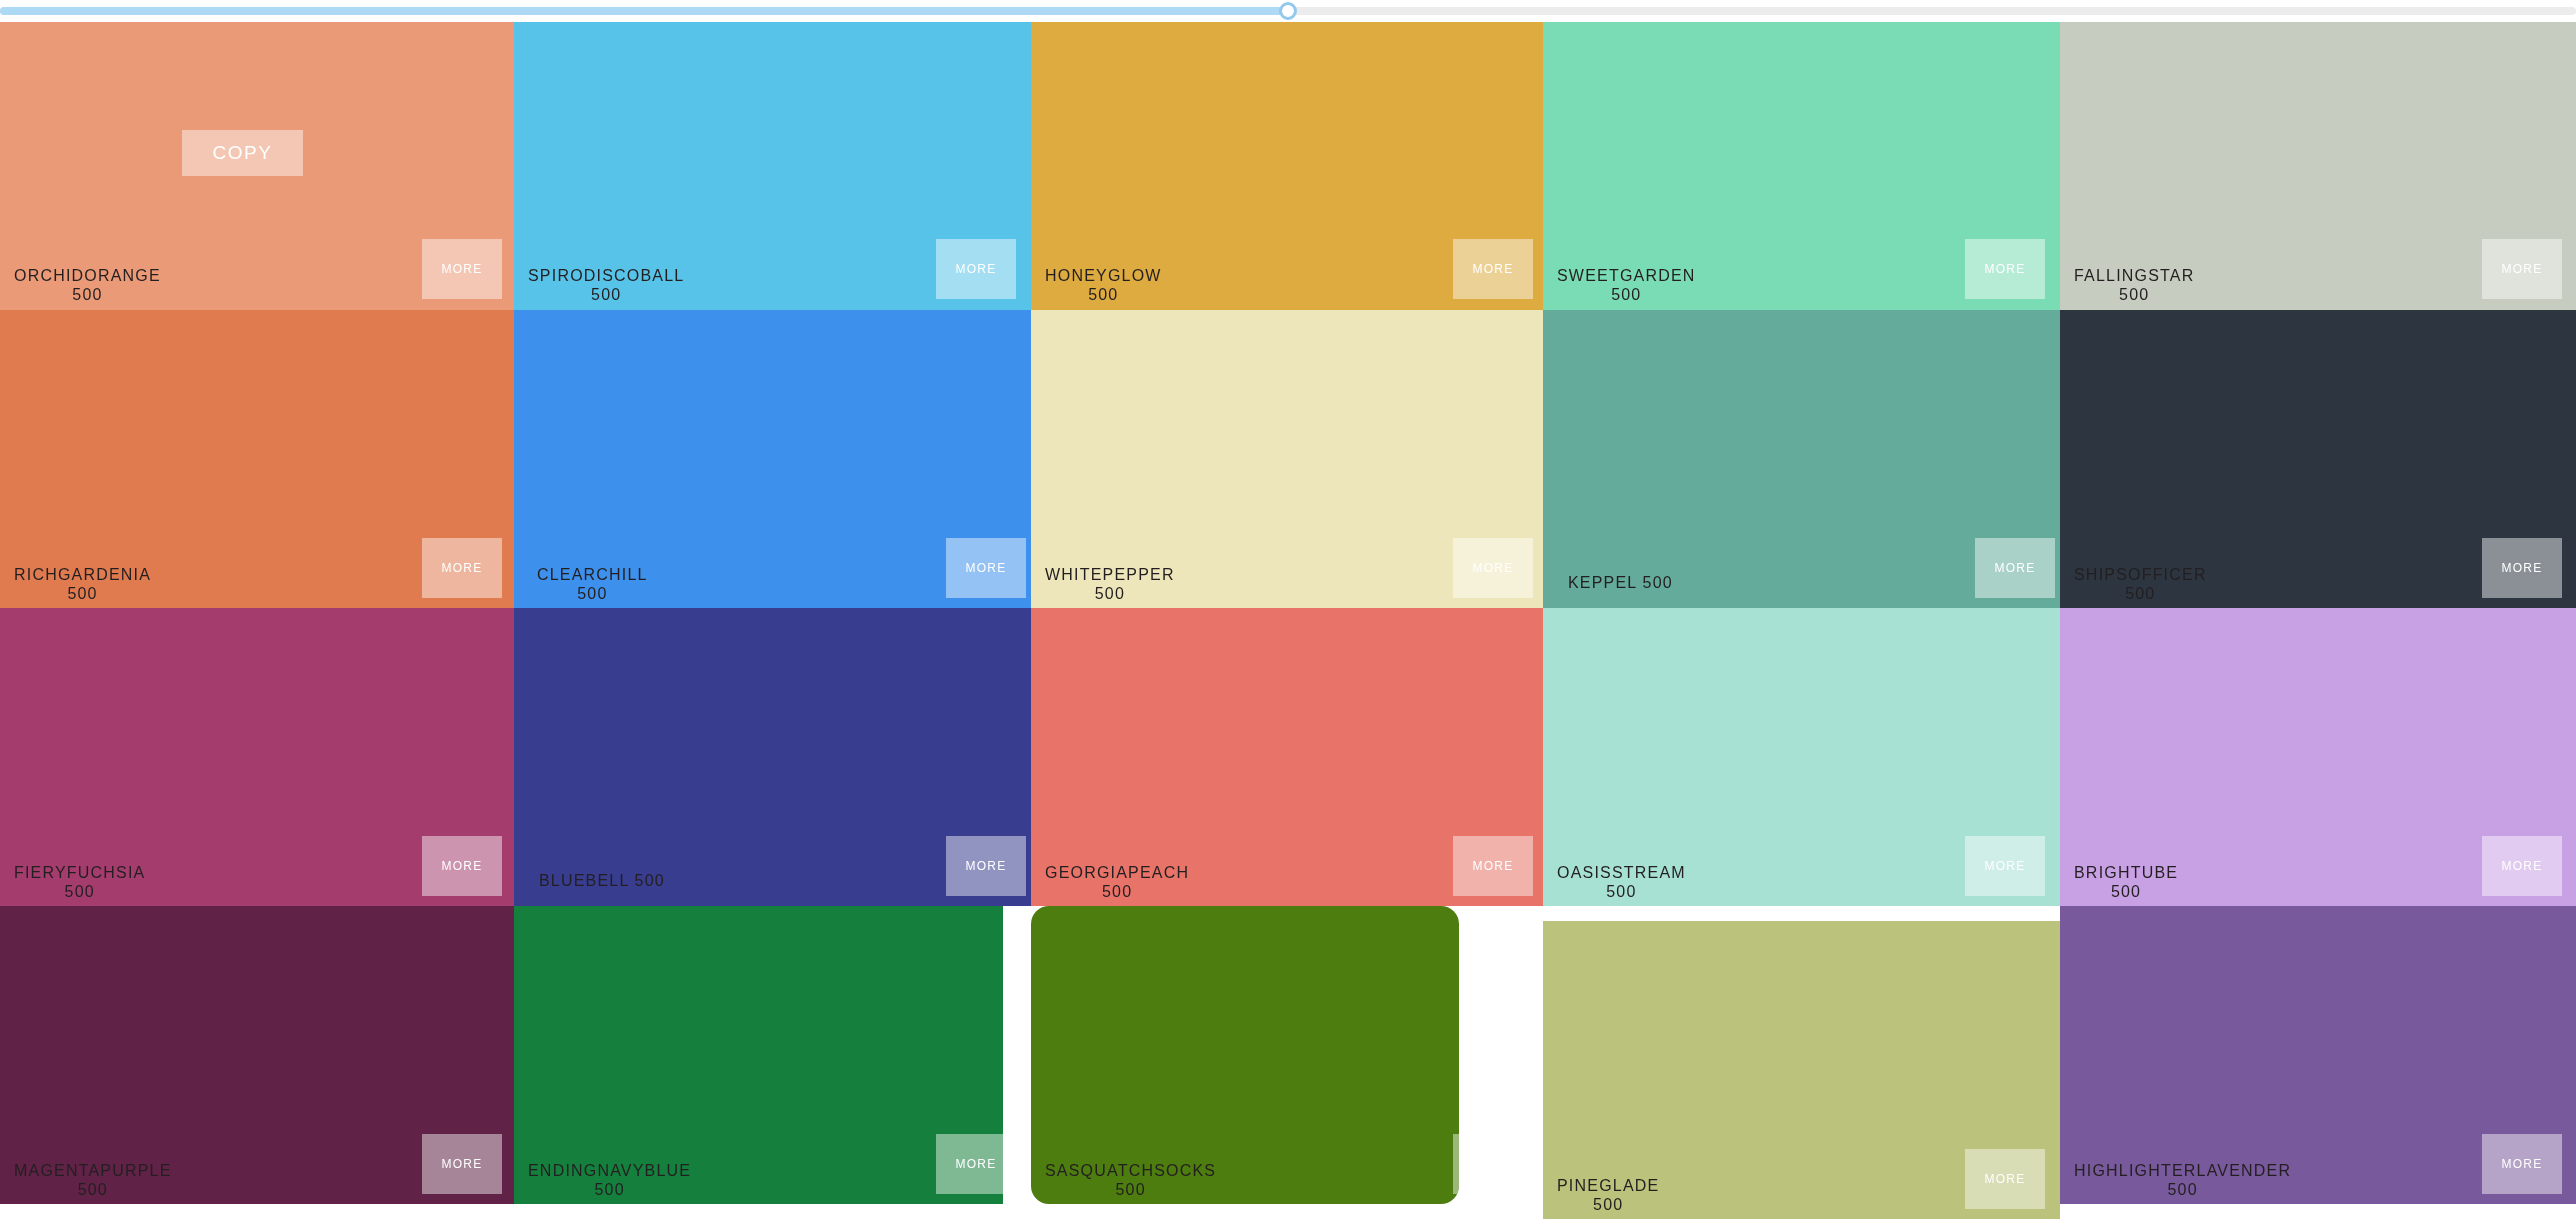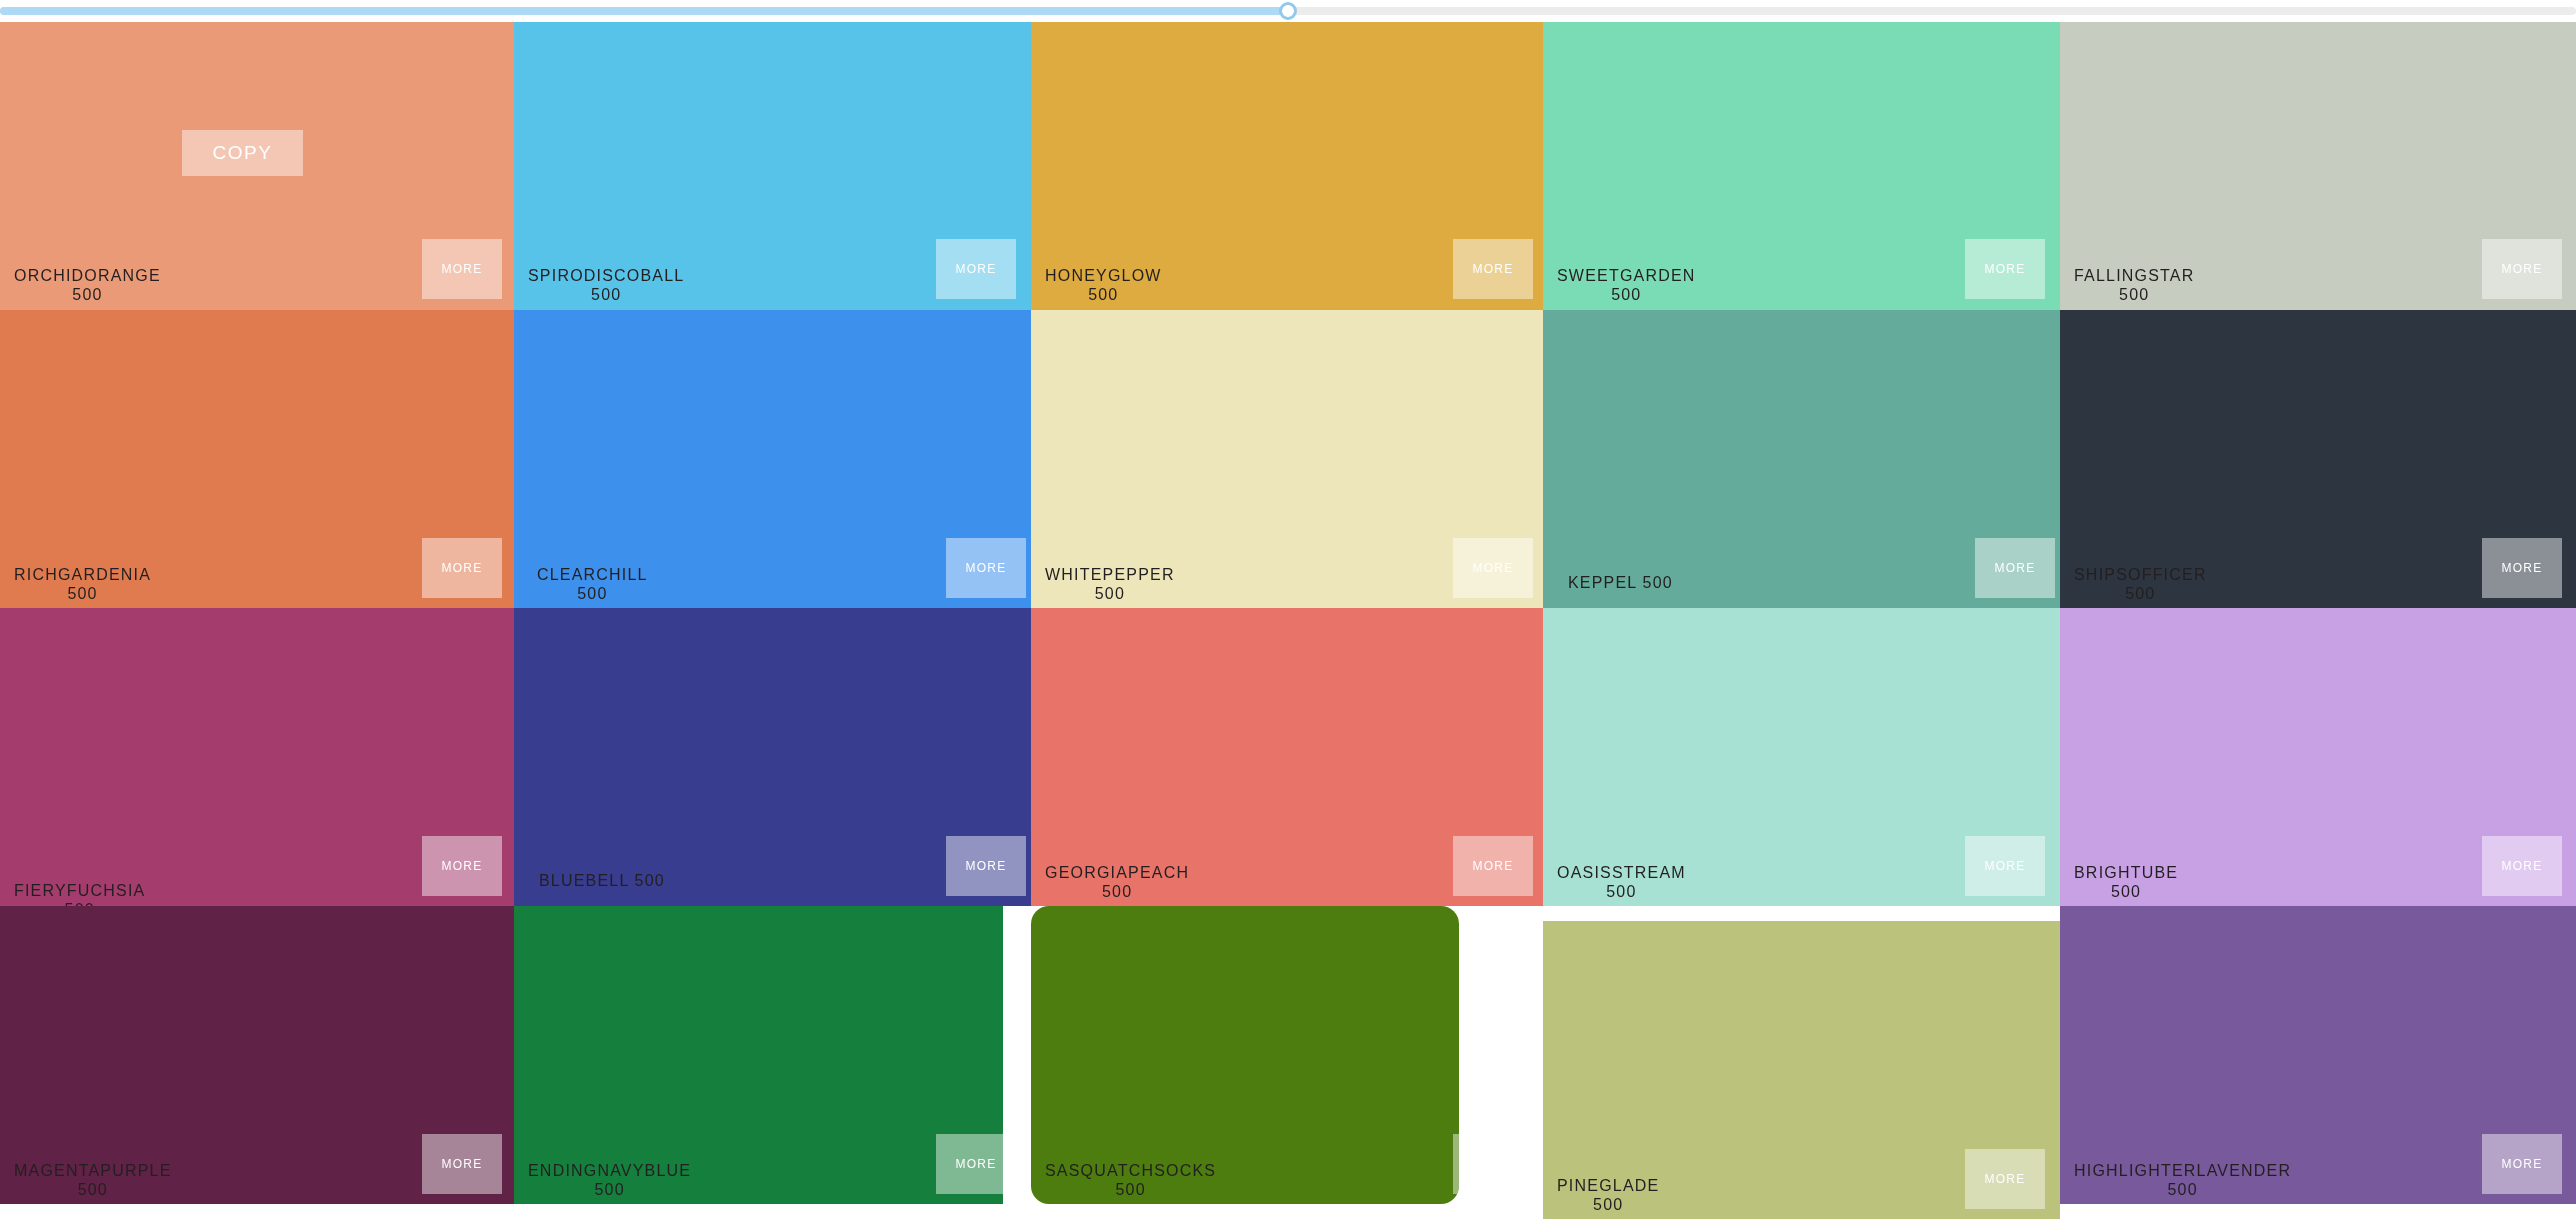--- a/index.html
+++ b/index.html
@@ -124,21 +124,21 @@
     </div>
     <div class="swatch" style="left: 1543px; top: 299px; width: 517px; height: 298px; background: rgb(100, 171, 155);">
       <div class="swatch-label inline" style="left: 25px; top: 263px;"><span>KEPPEL</span> <span class="shade">500</span></div>
       <div class="more-btn" style="left: 432px; top: 228px;">MORE</div>
     </div>
     <div class="swatch" style="left: 2060px; top: 299px; width: 516px; height: 298px; background: rgb(44, 53, 64);">
       <div class="swatch-label" style="left: 14px; top: 255px;"><span>SHIPSOFFICER</span><span class="shade">500</span></div>
       <div class="more-btn" style="left: 422px; top: 228px;">MORE</div>
     </div>
     <div class="swatch" style="left: 0px; top: 597px; width: 514px; height: 298px; background: rgb(165, 60, 110);">
-      <div class="swatch-label" style="left: 14px; top: 273px;"><span>FIERYFUCHSIA</span><span class="shade">500</span></div>
+      <div class="swatch-label" style="left: 14px; top: 255px;"><span>FIERYFUCHSIA</span><span class="shade">500</span></div>
       <div class="more-btn" style="left: 422px; top: 228px;">MORE</div>
     </div>
     <div class="swatch" style="left: 514px; top: 597px; width: 517px; height: 298px; background: rgb(56, 61, 143);">
       <div class="swatch-label inline" style="left: 25px; top: 263px;"><span>BLUEBELL</span> <span class="shade">500</span></div>
       <div class="more-btn" style="left: 432px; top: 228px;">MORE</div>
     </div>
     <div class="swatch" style="left: 1031px; top: 597px; width: 512px; height: 298px; background: rgb(232, 115, 105);">
       <div class="swatch-label" style="left: 14px; top: 255px;"><span>GEORGIAPEACH</span><span class="shade">500</span></div>
       <div class="more-btn" style="left: 422px; top: 228px;">MORE</div>
     </div>

